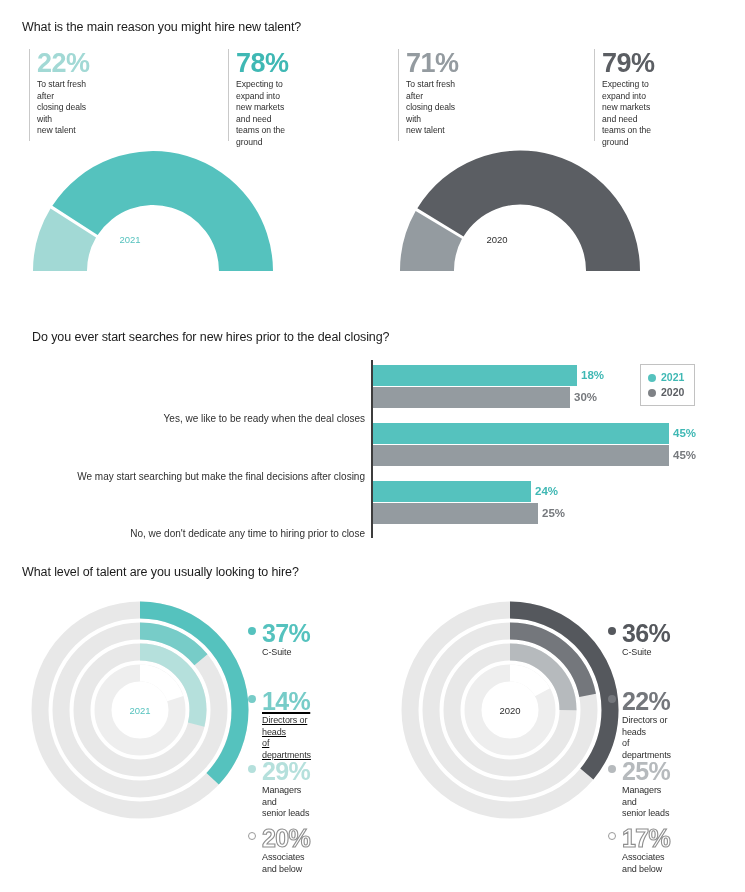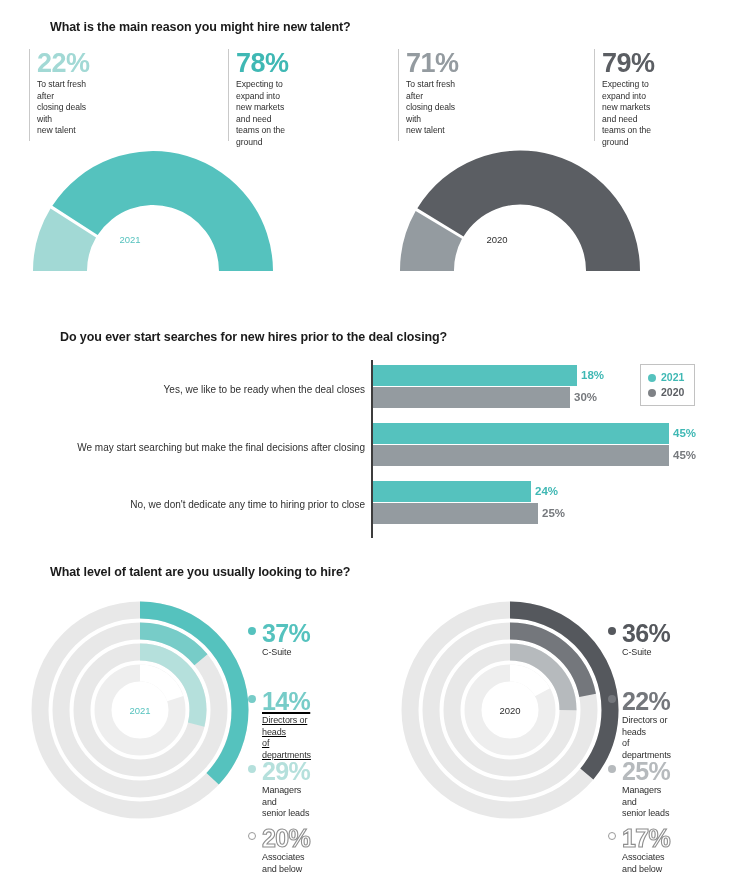--- a/index.html
+++ b/index.html
@@ -7,25 +7,24 @@
     width: 745px; height: 892px;
     background: #ffffff;
     font-family: "Liberation Sans", sans-serif;
     overflow: hidden;
   }
   .page { position: relative; width: 745px; height: 892px; }
 
   .section-title {
     position: absolute;
     font-size: 12.5px;
-    font-weight: bold;
+    font-weight: normal;
     color: #1b1b1b;
     letter-spacing: -0.1px;
     white-space: nowrap;
-    margin-left: 28px;
   }
 
   
   .gauge-block { position: absolute; }
   .stat { position: absolute; }
   .stat .rule {
     position: absolute; left: 0; top: 0;
     width: 1px; height: 92px; background: #c9c9c9;
   }
   .stat .body { padding-left: 8px; }
@@ -40,21 +39,21 @@
   .gauge-svg { position: absolute; }
   .gauge-year {
     position: absolute; font-size: 9.5px; text-align: center; width: 80px;
   }
 
   
   .barchart { position: absolute; }
   .axis-line { position: absolute; width: 1.6px; background: #3d3d3d; }
   .bar-label {
     position: absolute; text-align: right;
-    font-size: 10px; color: #2f2f2f; white-space: nowrap;
+    font-size: 10px; color: #2f2f2f; white-space: nowrap; margin-top: 29px;
   }
   .bar { position: absolute; height: 21px; }
   .bar-val {
     position: absolute; font-size: 11.5px; font-weight: bold;
     line-height: 21px; white-space: nowrap;
   }
   .legend-box {
     position: absolute; border: 1px solid #c2c2c2; background: #fff;
     padding: 5px 10px 5px 7px;
   }

